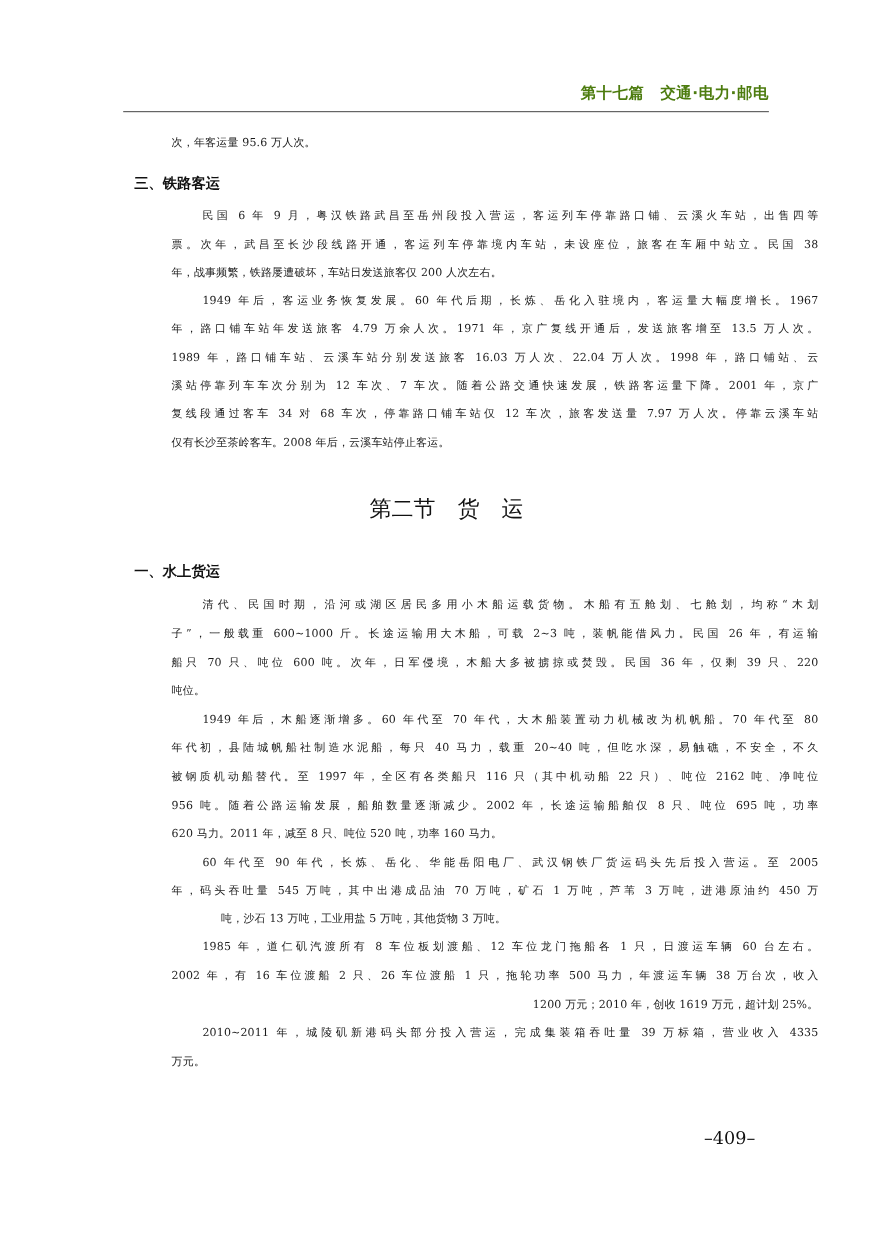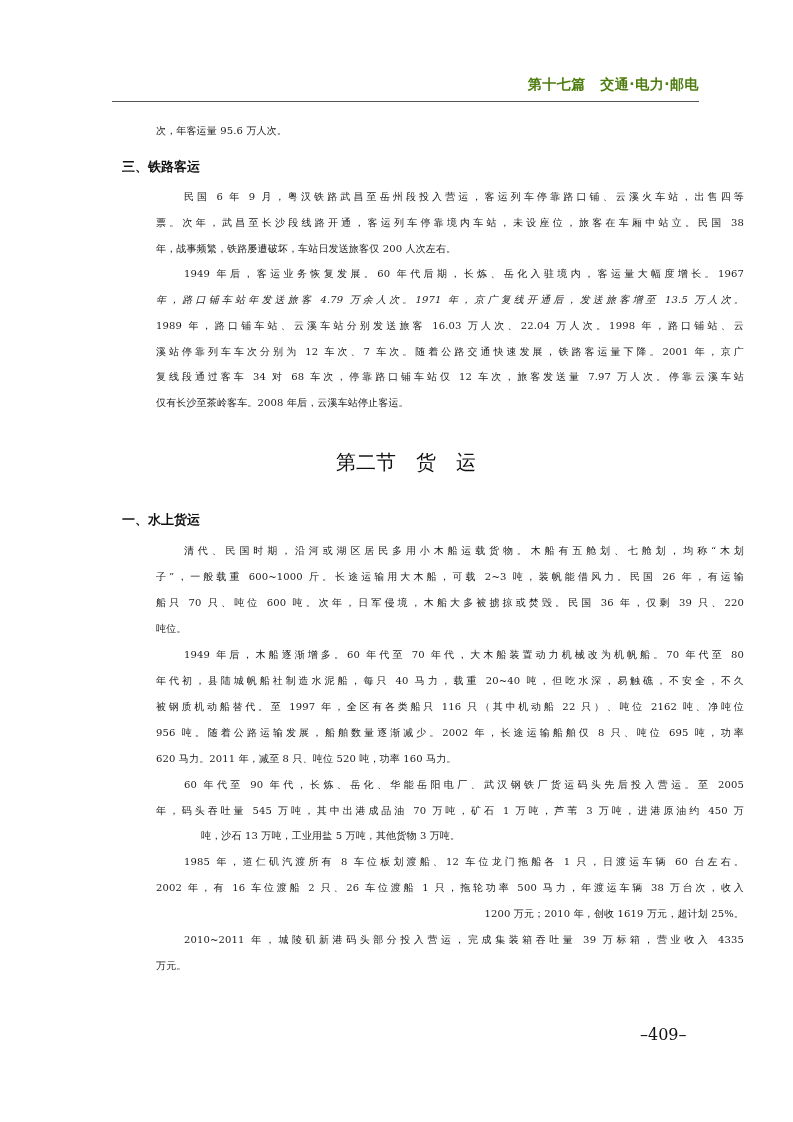--- a/index.html
+++ b/index.html
@@ -54,21 +54,21 @@
       <div class="line" style="top: 121px;">次，年客运量 95.6 万人次。</div>
     </div>
     <div class="subhead" style="left: 10px; top: 158px;">三、铁路客运</div>
     <div>
       <div class="line indent justify" style="top: 187px;">民国 6 年 9 月，粤汉铁路武昌至岳州段投入营运，客运列车停靠路口铺、云溪火车站，出售四等</div>
       <div class="line justify" style="top: 213px;">票。次年，武昌至长沙段线路开通，客运列车停靠境内车站，未设座位，旅客在车厢中站立。民国 38</div>
       <div class="line" style="top: 239px;">年，战事频繁，铁路屡遭破坏，车站日发送旅客仅 200 人次左右。</div>
     </div>
     <div>
       <div class="line indent justify" style="top: 264px;">1949 年后，客运业务恢复发展。60 年代后期，长炼、岳化入驻境内，客运量大幅度增长。1967</div>
-      <div class="line justify" style="top: 290px; font-style: italic;">年，路口铺车站年发送旅客 4.79 万余人次。1971 年，京广复线开通后，发送旅客增至 13.5 万人次。</div>
+      <div class="line justify" style="top: 290px;">年，路口铺车站年发送旅客 4.79 万余人次。1971 年，京广复线开通后，发送旅客增至 13.5 万人次。</div>
       <div class="line justify" style="top: 316px;">1989 年，路口铺车站、云溪车站分别发送旅客 16.03 万人次、22.04 万人次。1998 年，路口铺站、云</div>
       <div class="line justify" style="top: 342px;">溪站停靠列车车次分别为 12 车次、7 车次。随着公路交通快速发展，铁路客运量下降。2001 年，京广</div>
       <div class="line justify" style="top: 367px;">复线段通过客车 34 对 68 车次，停靠路口铺车站仅 12 车次，旅客发送量 7.97 万人次。停靠云溪车站</div>
       <div class="line" style="top: 393px;">仅有长沙至茶岭客车。2008 年后，云溪车站停止客运。</div>
     </div>
     <div class="section-title" style="top: 433px; margin-top: 16px;">第二节　货　运</div>
     <div class="subhead" style="left: 10px; top: 511px;">一、水上货运</div>
     <div>
       <div class="line indent justify" style="top: 541px;">清代、民国时期，沿河或湖区居民多用小木船运载货物。木船有五舱划、七舱划，均称“木划</div>
       <div class="line justify" style="top: 567px;">子”，一般载重 600~1000 斤。长途运输用大木船，可载 2~3 吨，装帆能借风力。民国 26 年，有运输</div>

